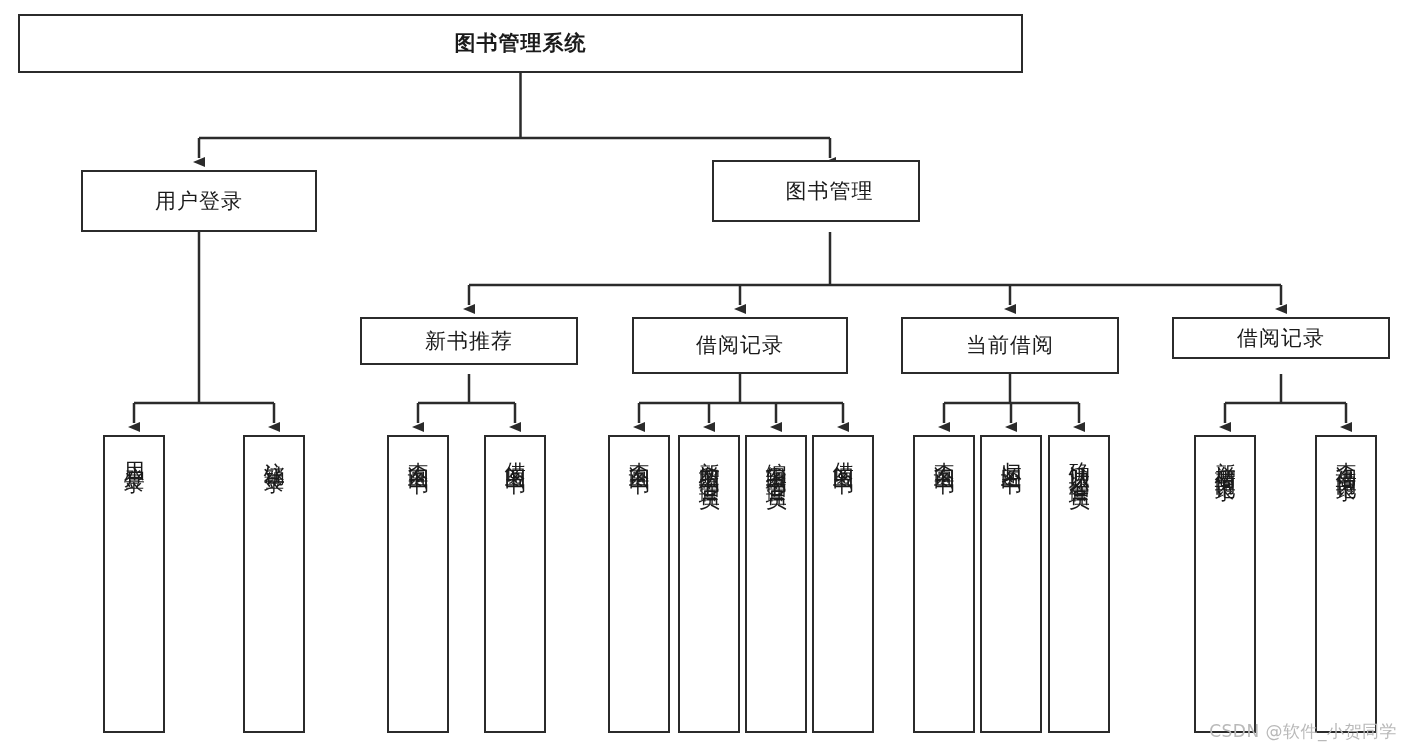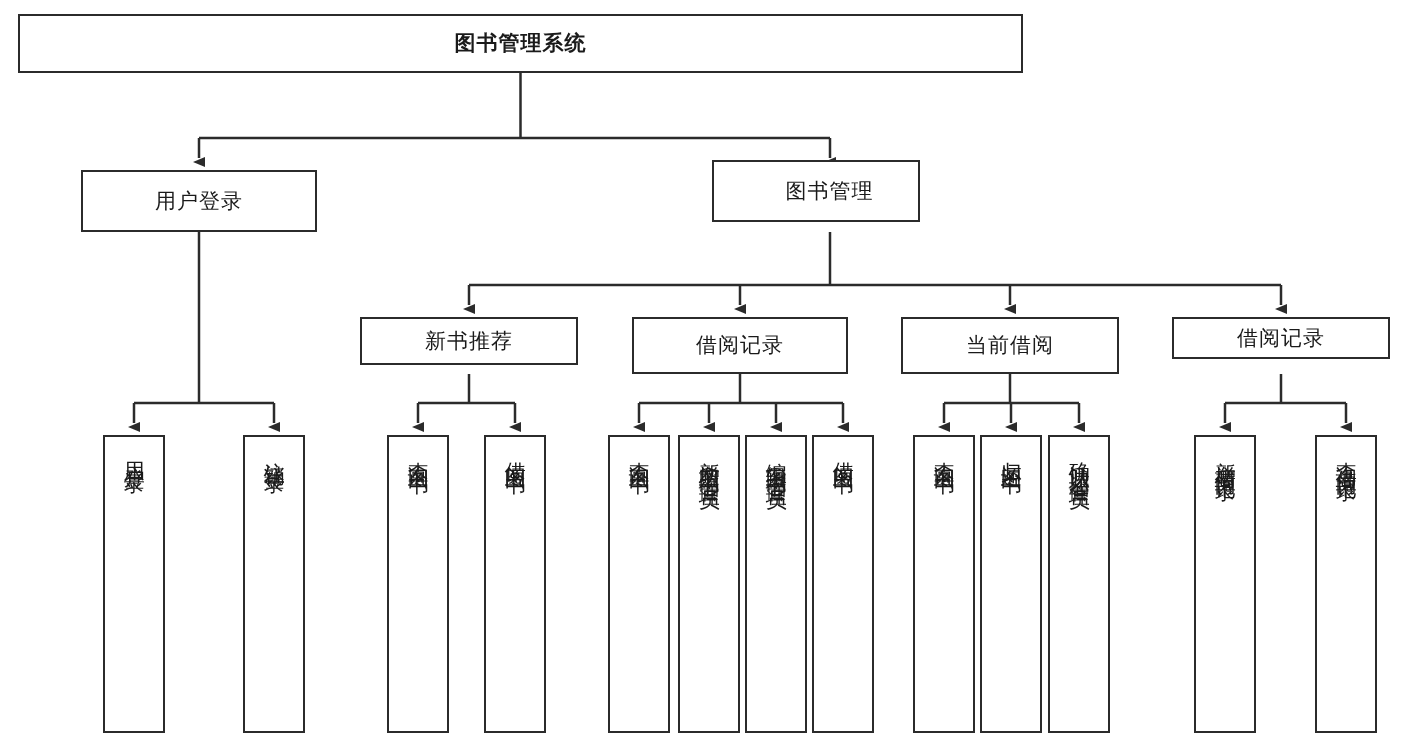--- a/index.html
+++ b/index.html
@@ -175,13 +175,14 @@
         <span class="label">确认归还（管理员）</span>
       </div>
       <div class="node node-leaf" style="left: 1194px; top: 435px; width: 62px; height: 298px;">
         <span class="label">新增借阅记录</span>
       </div>
       <div class="node node-leaf" style="left: 1315px; top: 435px; width: 62px; height: 298px;">
         <span class="label">查询借阅记录</span>
       </div>
     </div>
 
+  <div id="watermark">CSDN @软件_小贺同学</div>
 </div>
 
 </body></html>

